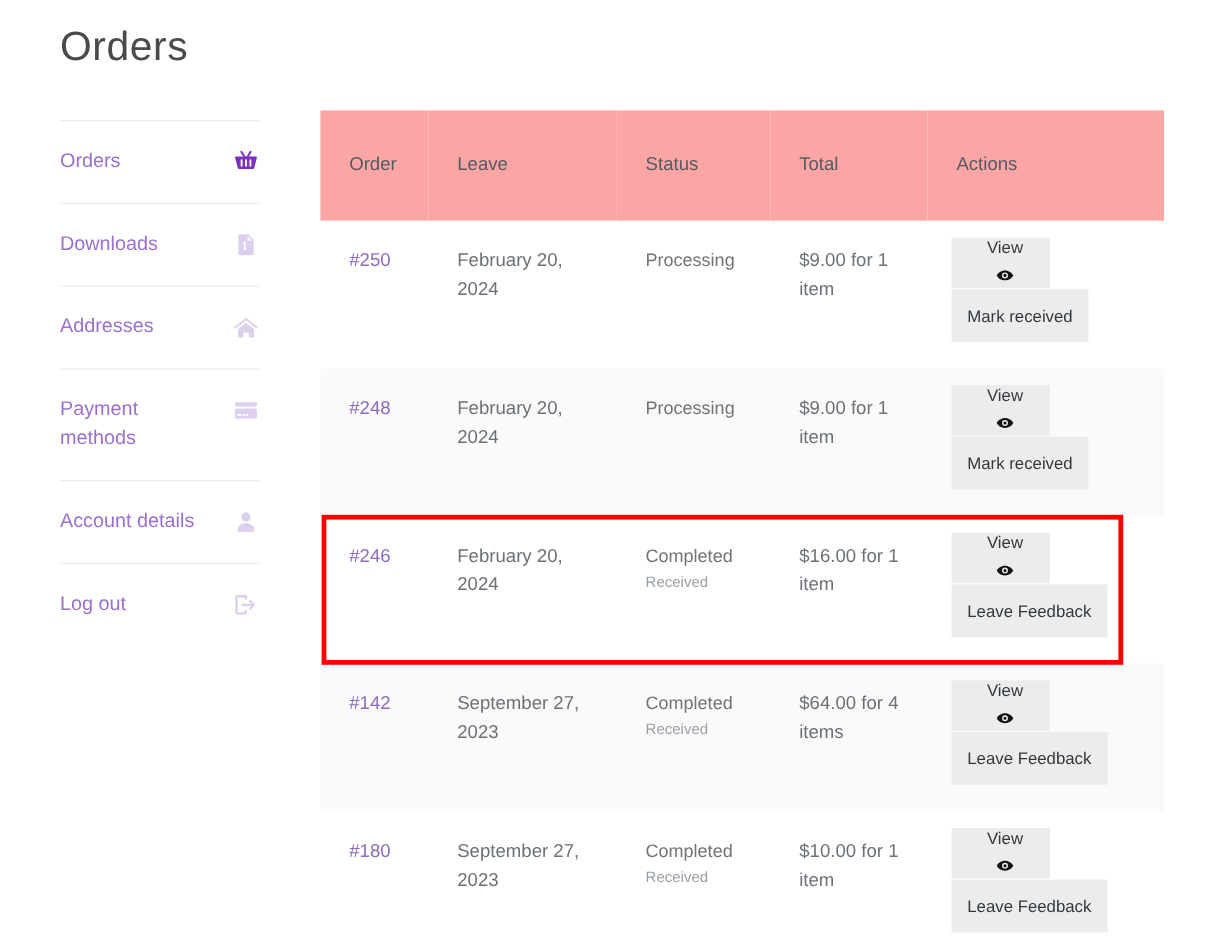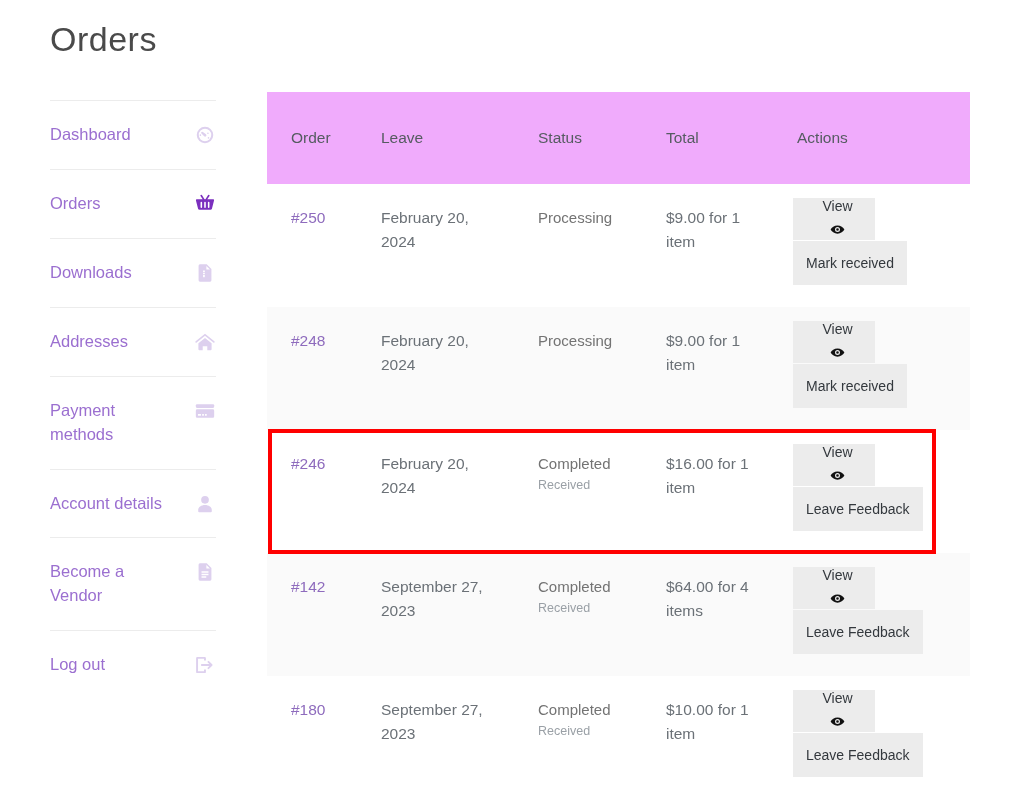--- a/index.html
+++ b/index.html
@@ -81,21 +81,21 @@
     border-collapse: collapse;
     table-layout: fixed;
   }
 
   #orders-table col.c-order   { width: 90px; }
   #orders-table col.c-date    { width: 157px; }
   #orders-table col.c-status  { width: 128px; }
   #orders-table col.c-total   { width: 131px; }
   #orders-table col.c-actions { width: 197px; }
 
-  #orders-table thead tr { background: #f0abfc; }
+  #orders-table thead tr { background: #fca5a5; }
   #orders-table th {
     text-align: left;
     font-size: 15.5px;
     font-weight: 400;
     color: #555b61;
     padding: 38px 0 38px 24px;
     vertical-align: top;
     line-height: 1;
   }
   #orders-table th:first-child { padding-left: 24px; }
@@ -168,28 +168,20 @@
   }
 </style>
 </head>
 <body>
 
 <div id="page">
 
   <div id="sidebar">
     <h1 id="page-title">Orders</h1>
     <nav id="nav-list">
-        <div class="nav-item">
-          <span class="nav-label">Dashboard</span>
-          <span class="nav-icon">
-            <svg viewBox="0 0 24 24">
-              <path d="M12 3a9 9 0 100 18 9 9 0 000-18zm0 2.2a6.8 6.8 0 11-6.8 6.8A6.8 6.8 0 0112 5.2zM8.2 8.8a1 1 0 00-.1 1.5l3 3a1.4 1.4 0 102-2l-3.4-2.6a1 1 0 00-1.5.1zm7 .4a.9.9 0 10.9.9.9.9 0 00-.9-.9zM7 11.3a.85.85 0 10.85.85A.85.85 0 007 11.3zm8.8 3a.85.85 0 10.85.85.85.85 0 00-.85-.85z"></path>
-            </svg>
-          </span>
-        </div>
         <div class="nav-item active">
           <span class="nav-label">Orders</span>
           <span class="nav-icon">
             <svg viewBox="0 0 24 24">
               <path d="M8.6 2.3a.9.9 0 00-1.5 1l2.4 3.6H3.1a1 1 0 00-.97 1.25l2.3 9A1.6 1.6 0 006 18.4h12a1.6 1.6 0 001.55-1.2l2.3-9A1 1 0 0020.9 6.9h-6.4l2.4-3.6a.9.9 0 10-1.5-1L12.5 6.9h-1L8.6 2.3zM8 9.6a.85.85 0 01.85.85v5a.85.85 0 01-1.7 0v-5A.85.85 0 018 9.6zm4 0a.85.85 0 01.85.85v5a.85.85 0 01-1.7 0v-5A.85.85 0 0112 9.6zm4 0a.85.85 0 01.85.85v5a.85.85 0 01-1.7 0v-5A.85.85 0 0116 9.6z"></path>
             </svg>
           </span>
         </div>
         <div class="nav-item">
           <span class="nav-label">Downloads</span>
@@ -216,28 +208,20 @@
               <path d="M3.4 10.2h17.2a1.4 1.4 0 011.4 1.4V18a1.4 1.4 0 01-1.4 1.4H3.4A1.4 1.4 0 012 18v-6.4a1.4 1.4 0 011.4-1.4zm.9 5.1v1.9h3.3v-1.9zm4.6 0v1.9h1.9v-1.9zm3.1 0v1.9h1.9v-1.9z"></path>
             </svg>
           </span>
         </div>
         <div class="nav-item">
           <span class="nav-label">Account details</span>
           <span class="nav-icon">
             <svg viewBox="0 0 24 24">
               <circle cx="12" cy="7.4" r="4.2"></circle>
               <path d="M12 13.1c-4.1 0-7.4 2.35-7.4 5.25V20a1 1 0 001 1h12.8a1 1 0 001-1v-1.65c0-2.9-3.3-5.25-7.4-5.25z"></path>
-            </svg>
-          </span>
-        </div>
-        <div class="nav-item">
-          <span class="nav-label">Become a Vendor</span>
-          <span class="nav-icon">
-            <svg viewBox="0 0 24 24">
-              <path d="M6.5 2.4A1.6 1.6 0 005 4v16a1.6 1.6 0 001.5 1.6h11A1.6 1.6 0 0019 20V7.6L13.9 2.4zm7 1.9l3.9 4h-3.9zM8.2 11.3h7.6v1.5H8.2zm0 2.7h7.6v1.5H8.2zm0 2.7h5.2v1.5H8.2z"></path>
             </svg>
           </span>
         </div>
         <div class="nav-item">
           <span class="nav-label">Log out</span>
           <span class="nav-icon">
             <svg viewBox="0 0 24 24">
               <path d="M3.6 3.2A1.3 1.3 0 002.3 4.5v15a1.3 1.3 0 001.3 1.3h8.1a1.3 1.3 0 001.3-1.3v-2.6h-2.1v1.8H4.4V5.3h6.5v1.8h2.1V4.5a1.3 1.3 0 00-1.3-1.3zm12.1 4.3a1 1 0 00-.68 1.72l1.75 1.76h-8.2a1 1 0 100 2h8.2l-1.75 1.76a1 1 0 101.42 1.42l3.45-3.46a1 1 0 000-1.42l-3.45-3.46a1 1 0 00-.74-.32z"></path>
             </svg>
           </span>

